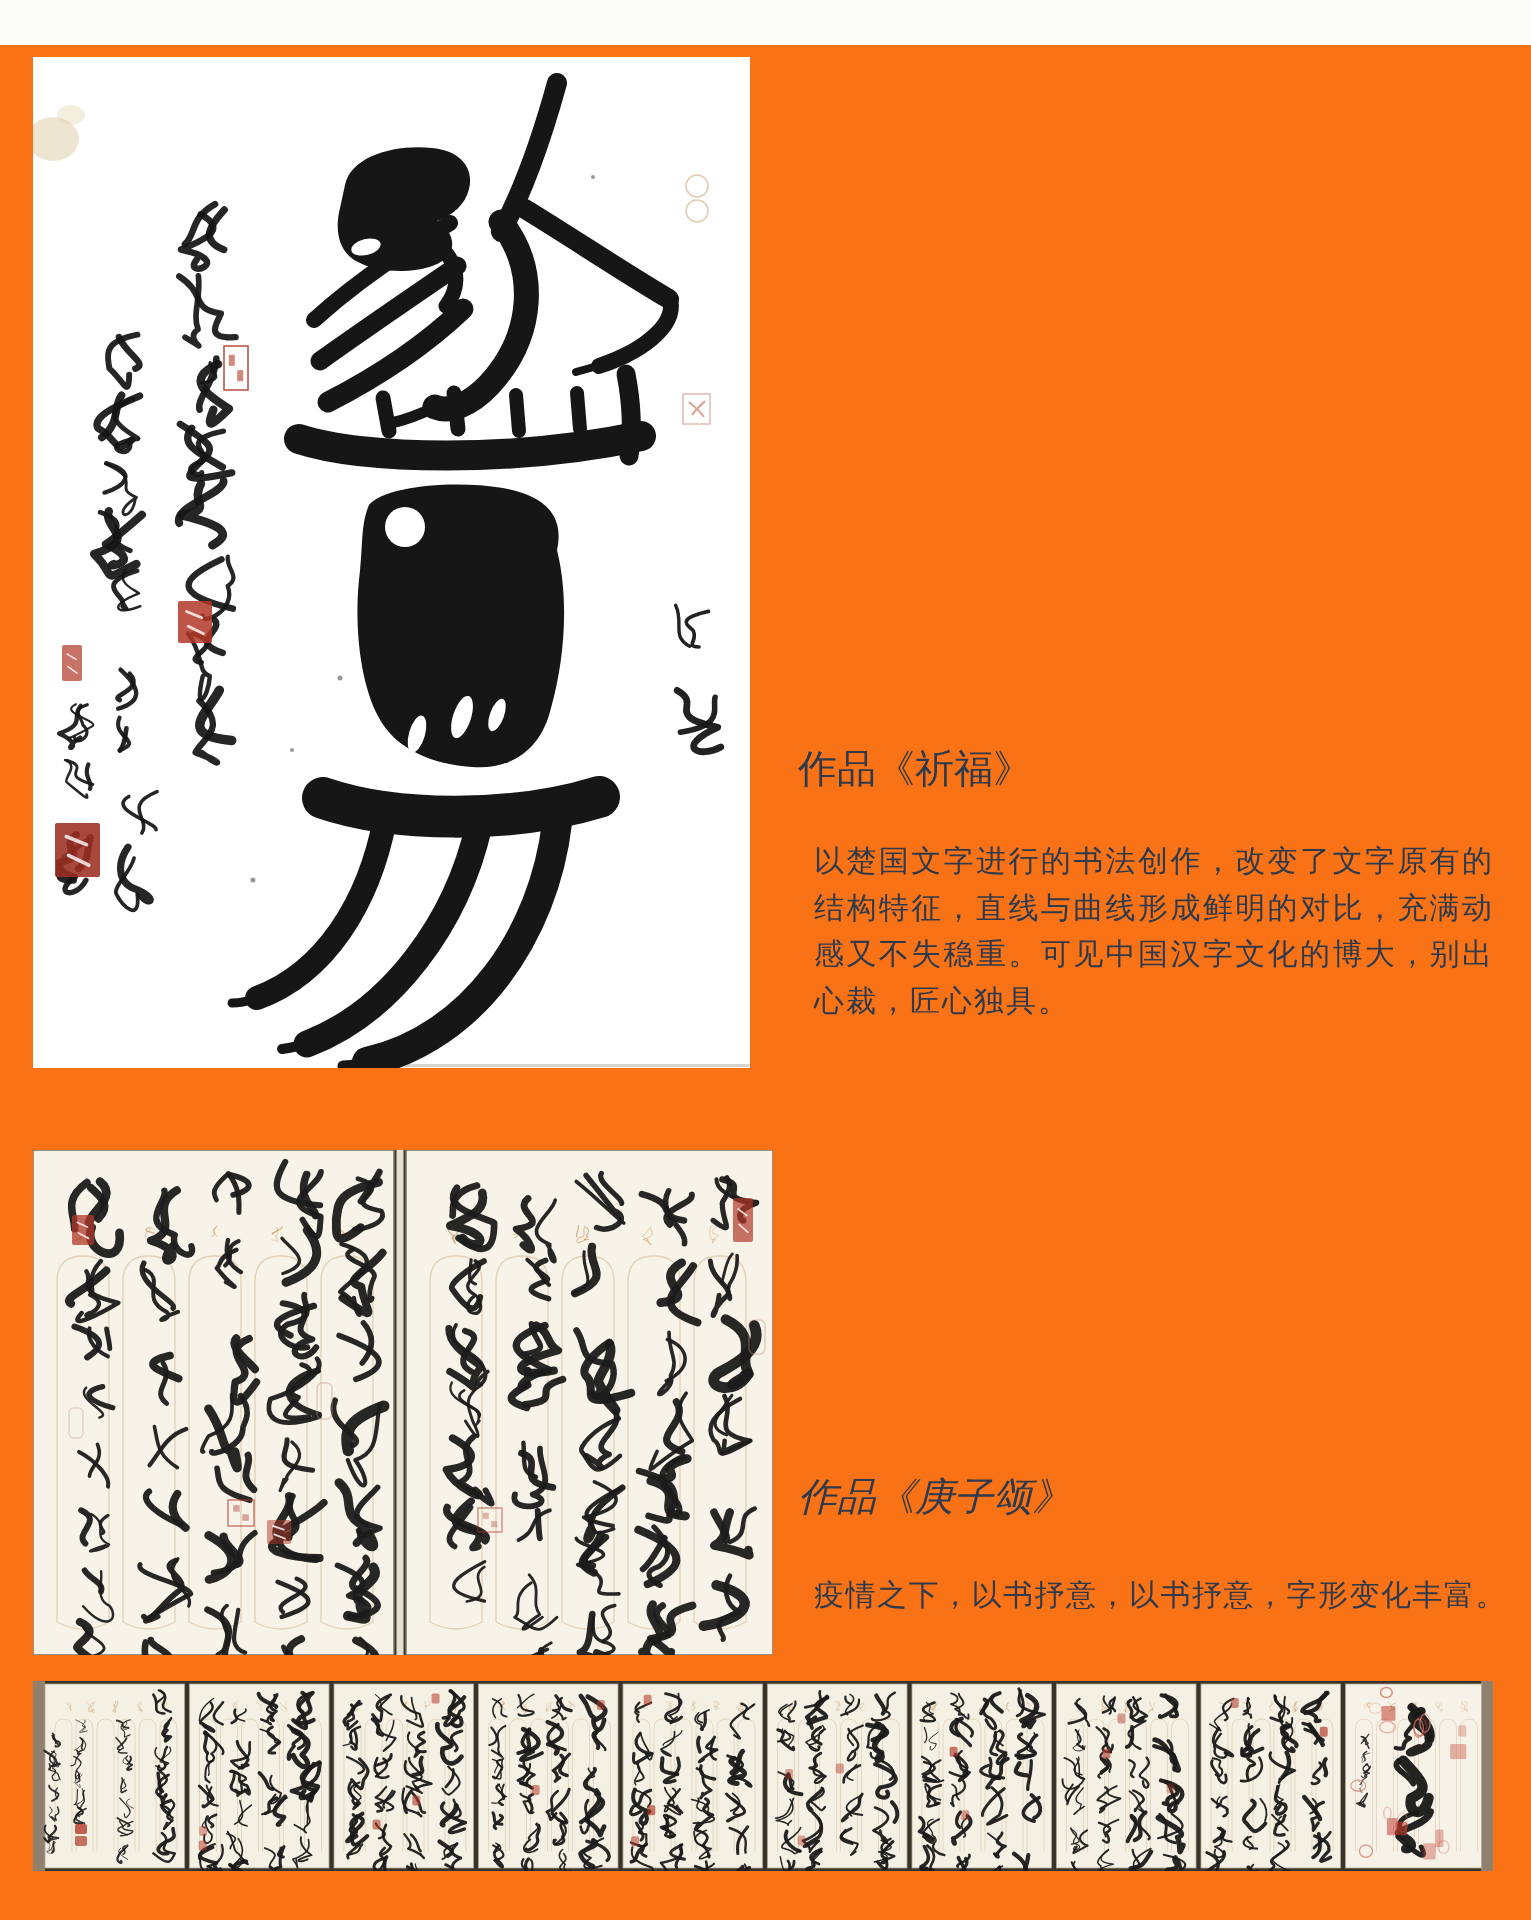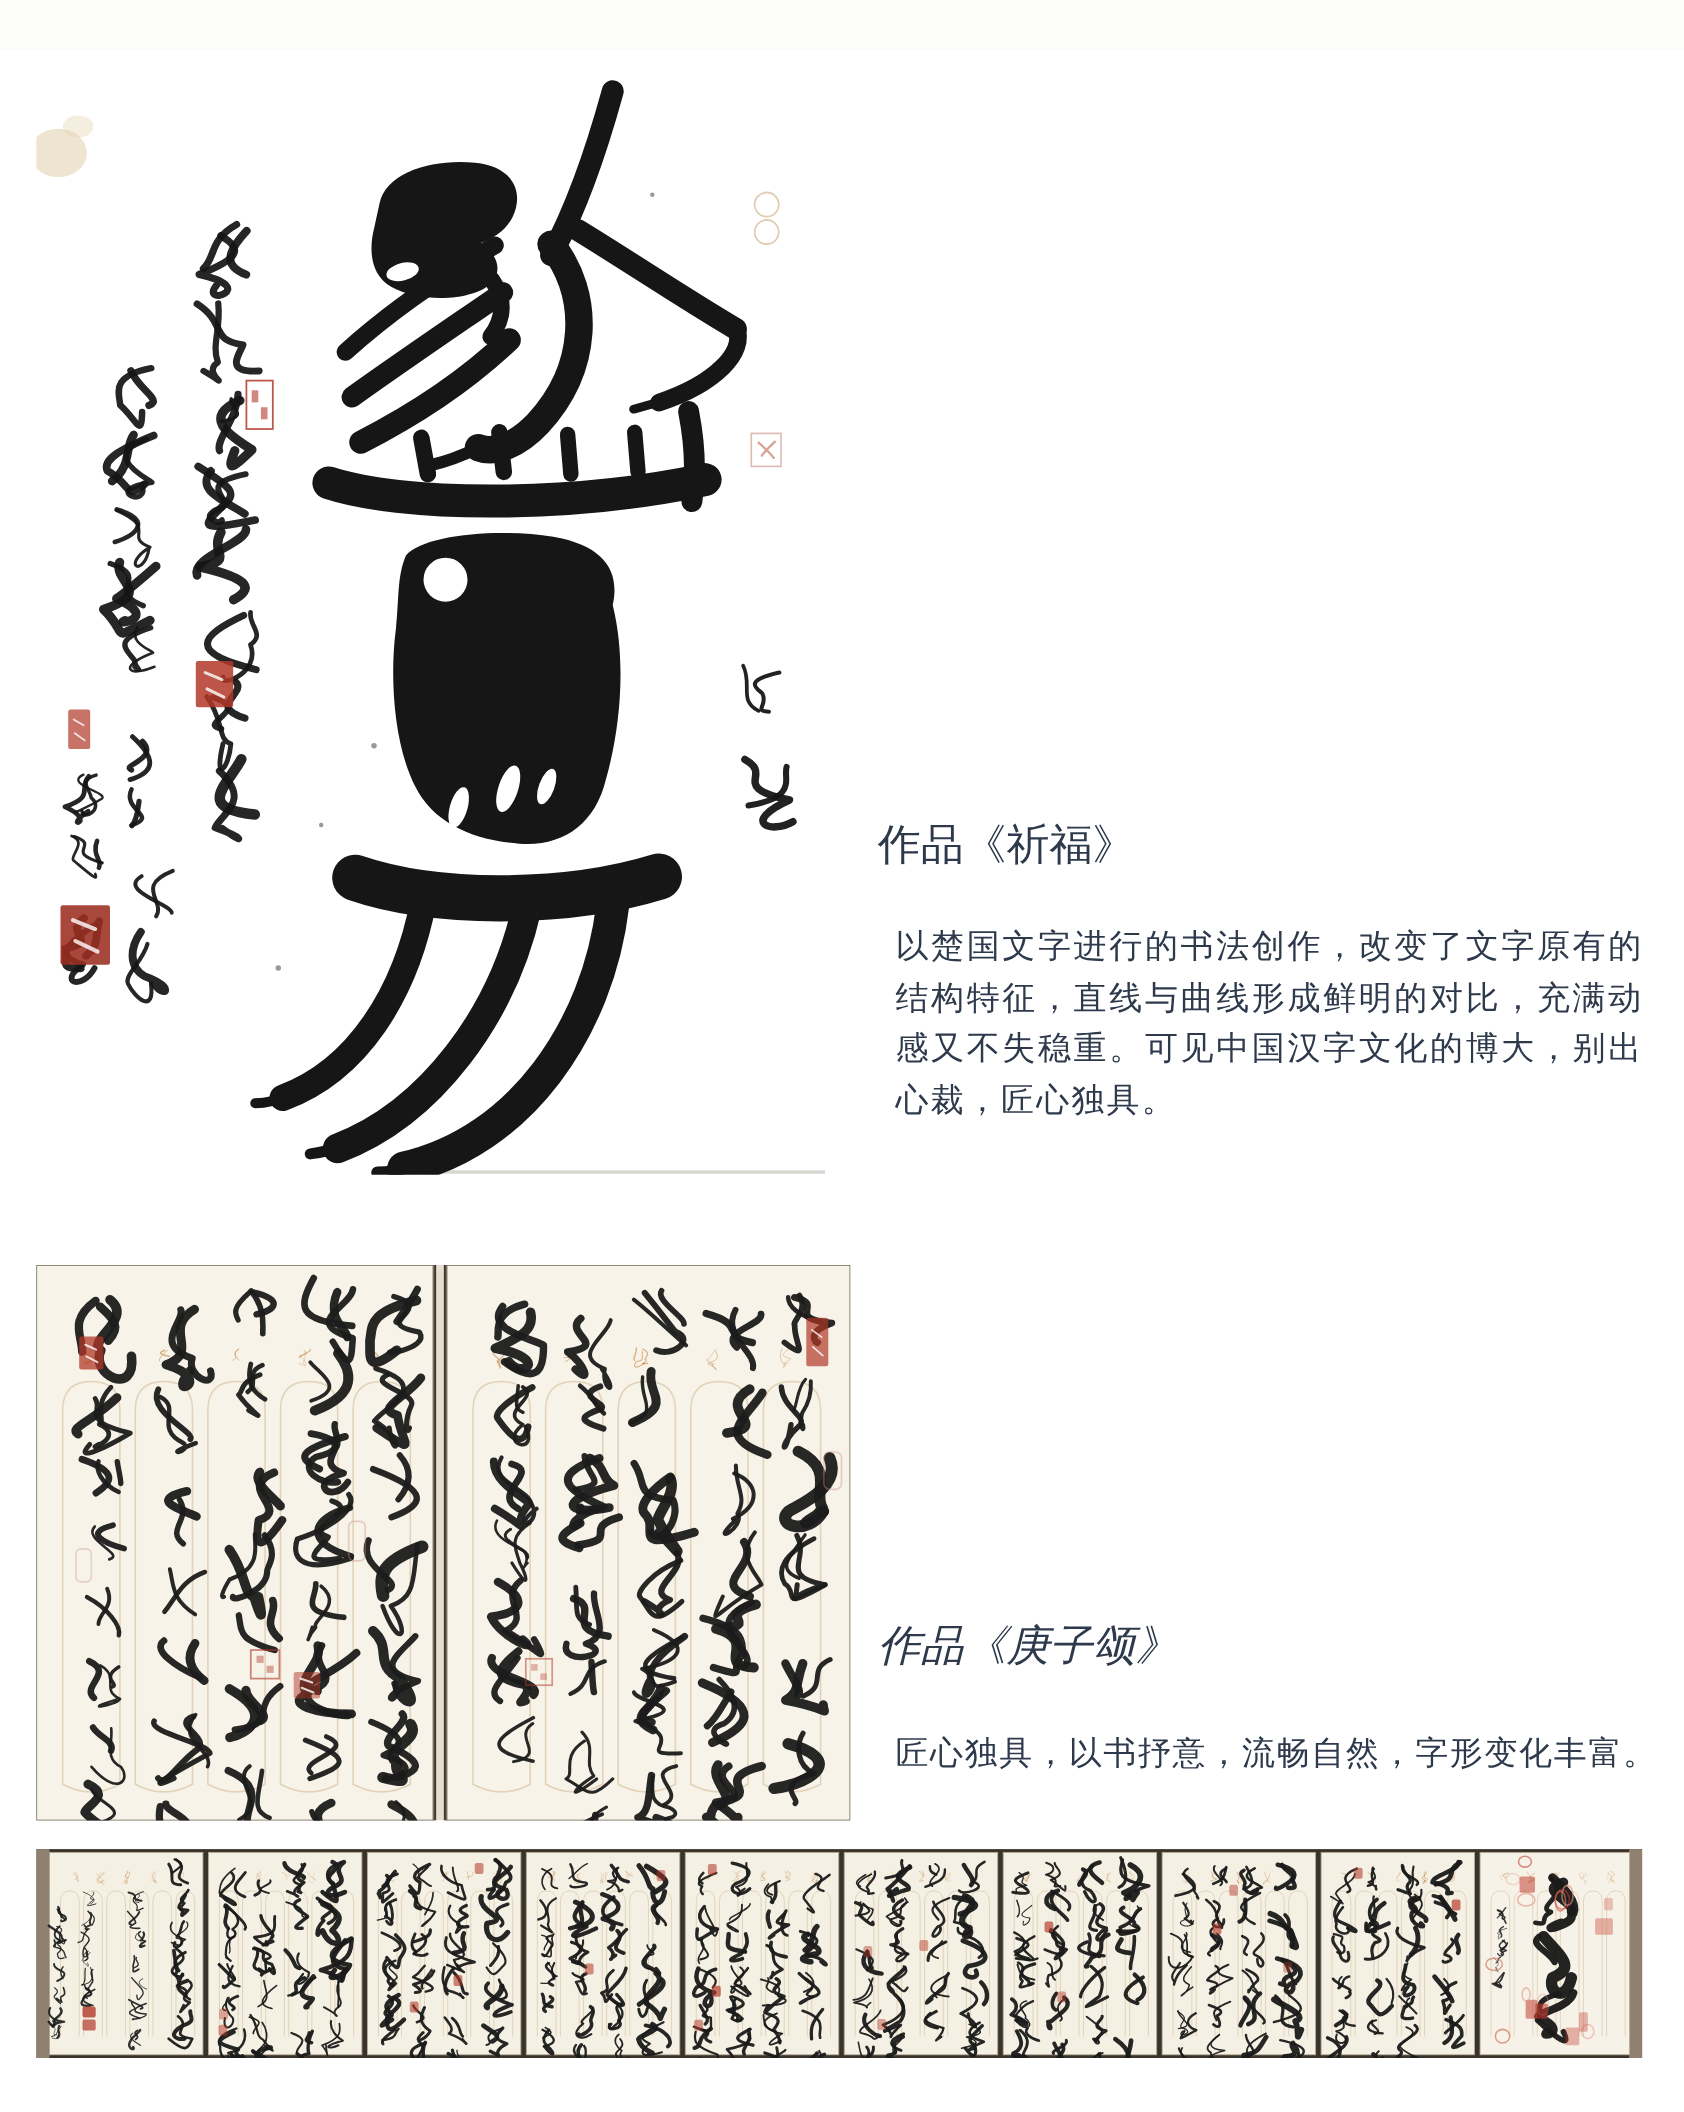--- a/index.html
+++ b/index.html
@@ -16,21 +16,21 @@
      color:#2e3a4c;text-align:justify;}
   #t1-title{left:798px;top:746px;}
   #t1-desc{left:798px;top:822px;width:680px;}
   #t2-title{left:798px;top:1474px;font-style:italic;}
   #t2-desc{left:798px;top:1556px;width:716px;letter-spacing:1.5px;text-align:left;white-space:nowrap;}
   svg{display:block;}
 </style>
 </head>
 <body>
 
-<div class="page" style="background: #ffffff;">
+<div class="page" style="background: #f97316;">
 
   <div class="top-band" style="background: rgb(252, 252, 251);"></div>
 
   <svg id="art1" class="artwork" width="717" height="1011" viewBox="0 0 717 1011">
     <rect x="0" y="0" width="717" height="1011" fill="#ffffff"></rect>
     <rect x="350" y="1007" width="367" height="3" fill="#d8d5d0"></rect>
 
     <ellipse cx="20" cy="82" rx="26" ry="22" fill="#d8c49a" opacity="0.45"></ellipse>
     <ellipse cx="38" cy="58" rx="14" ry="10" fill="#e3d4ae" opacity="0.4"></ellipse>
 
@@ -422,21 +422,21 @@
         <rect x="716" y="170" width="16" height="34" rx="5.333333333333333" fill="none" stroke="#c98f80" stroke-width="1.5" opacity="0.4"></rect>
         <g>
           <rect x="445" y="358" width="24" height="24" fill="none" stroke="#b13828" stroke-width="1.6" opacity="0.5"></rect>
           <rect x="449.8" y="362.8" width="6" height="6" fill="#b13828" opacity="0.35"></rect>
           <rect x="458.2" y="371.2" width="6" height="6" fill="#b13828" opacity="0.35"></rect>
         </g>
       </g>
   </svg>
 
   <h2 id="t2-title" class="caption-title">作品《庚子颂》</h2>
-  <p id="t2-desc" class="caption-desc">匠心独具，以书抒意，流畅自然，字形变化丰富。</p>
+  <p id="t2-desc" class="caption-desc">疫情之下，以书抒意，以书抒意，字形变化丰富。</p>
 
   <svg id="strip" class="artwork" width="1460" height="190" viewBox="0 0 1460 190">
     <rect x="0" y="0" width="1460" height="190" fill="#3a332b"></rect>
     <rect x="0" y="0" width="12" height="190" fill="#8f8070"></rect>
     <rect x="1448" y="0" width="12" height="190" fill="#8f8070"></rect>
     <g id="strip-gen">
         <rect x="12" y="3" width="139.5" height="184" fill="#f4f0e3" stroke="#b4a992" stroke-width="0.8"></rect>
         <path d="M22,170 L22,48 Q22,38 30.5,38 Q39,38 39,48 L39,170" fill="none" stroke="#c9ab7d" stroke-width="0.9" stroke-linecap="round" stroke-linejoin="round" opacity="0.4"></path>
         <path d="M43,170 L43,48 Q43,38 51.5,38 Q60,38 60,48 L60,170" fill="none" stroke="#c9ab7d" stroke-width="0.9" stroke-linecap="round" stroke-linejoin="round" opacity="0.4"></path>
         <path d="M64,170 L64,48 Q64,38 72.5,38 Q81,38 81,48 L81,170" fill="none" stroke="#c9ab7d" stroke-width="0.9" stroke-linecap="round" stroke-linejoin="round" opacity="0.4"></path>

